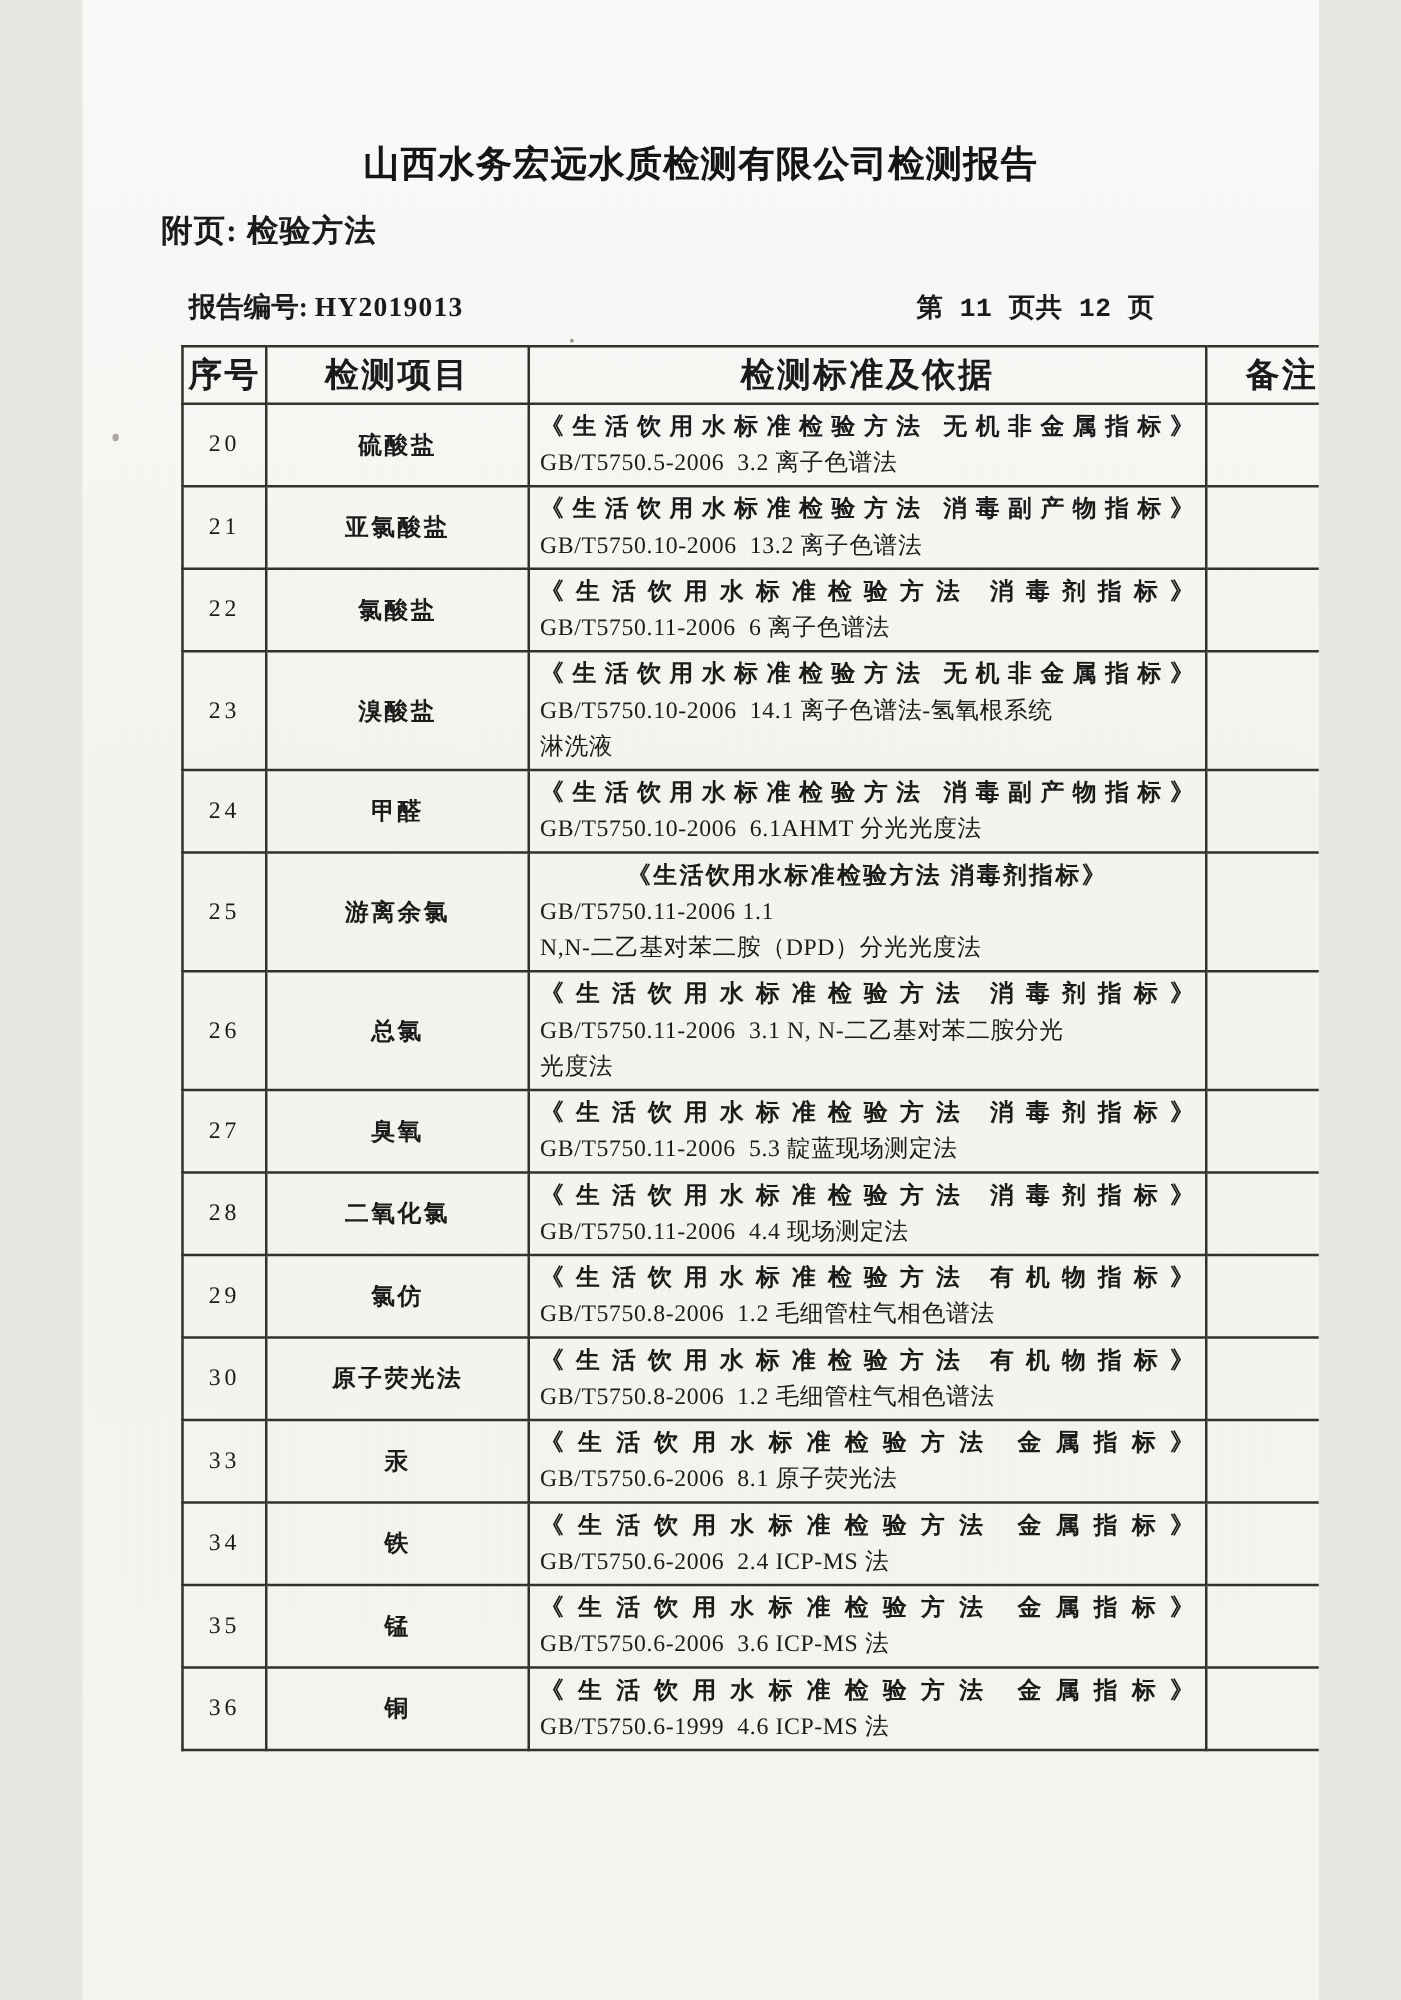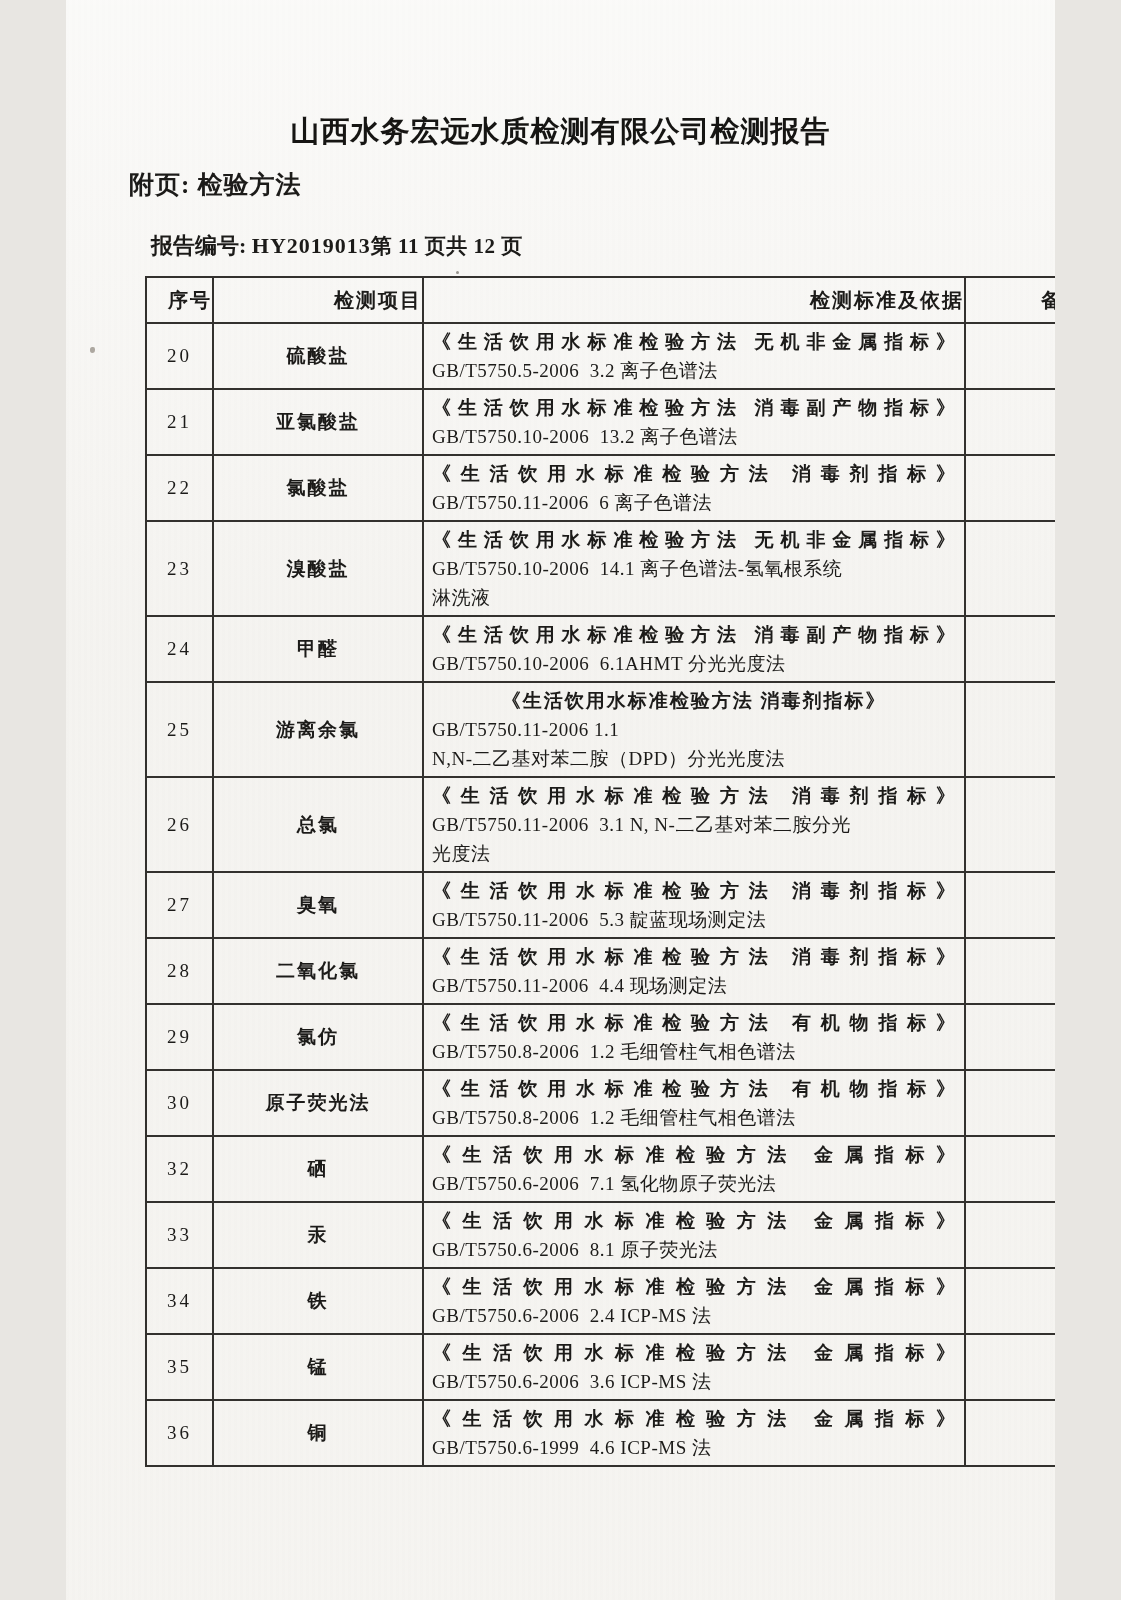--- a/index.html
+++ b/index.html
@@ -38,46 +38,47 @@
     font-weight: bold;
     letter-spacing: 1px;
   }
 
   .meta-row {
     position: absolute;
     top: 231px;
     left: 85px;
     right: 131px;
     display: flex;
+    justify-content: space-between;
     align-items: baseline;
     font-size: 22px;
     font-weight: bold;
   }
   .report-no-value { font-weight: bold; letter-spacing: 1px; }
-  .page-indicator { font-size: 21px; letter-spacing: 0.5px; }
+  .page-indicator { font-size: 21px; letter-spacing: 0.5px; font-family: Liberation Mono, monospace; }
 
   table.report-table {
     position: absolute;
     top: 276px;
     left: 79px;
     width: 940px;
     border-collapse: collapse;
     table-layout: fixed;
   }
   .report-table th, .report-table td {
     border: 2px solid #33312e;
     vertical-align: middle;
     color: #1c1b19;
   }
   .report-table th {
     height: 46px;
-    font-size: 20px;
+    font-size: 27px;
     font-weight: bold;
     letter-spacing: 2px;
-    text-align: right;
+    text-align: center;
   }
   col.c-no   { width: 67px; }
   col.c-item { width: 210px; }
   col.c-std  { width: 542px; }
   col.c-note { width: 121px; }
 
   td.cell-no {
     text-align: center;
     font-size: 19px;
     letter-spacing: 3px;
@@ -278,29 +279,20 @@
         <tr class="data-row">
       <td class="cell-no">30</td>
       <td class="cell-item">原子荧光法</td>
       <td class="cell-std">
             <div class="std-title">《生活饮用水标准检验方法 有机物指标》</div>
             <div class="std-line">GB/T5750.8-2006  1.2 毛细管柱气相色谱法</div>
           </td>
       <td class="cell-note"></td>
     </tr>
         <tr class="data-row">
-      <td class="cell-no">32</td>
-      <td class="cell-item">硒</td>
-      <td class="cell-std">
-            <div class="std-title">《生活饮用水标准检验方法 金属指标》</div>
-            <div class="std-line">GB/T5750.6-2006  7.1 氢化物原子荧光法</div>
-          </td>
-      <td class="cell-note"></td>
-    </tr>
-        <tr class="data-row">
       <td class="cell-no">33</td>
       <td class="cell-item">汞</td>
       <td class="cell-std">
             <div class="std-title">《生活饮用水标准检验方法 金属指标》</div>
             <div class="std-line">GB/T5750.6-2006  8.1 原子荧光法</div>
           </td>
       <td class="cell-note"></td>
     </tr>
         <tr class="data-row">
       <td class="cell-no">34</td>

